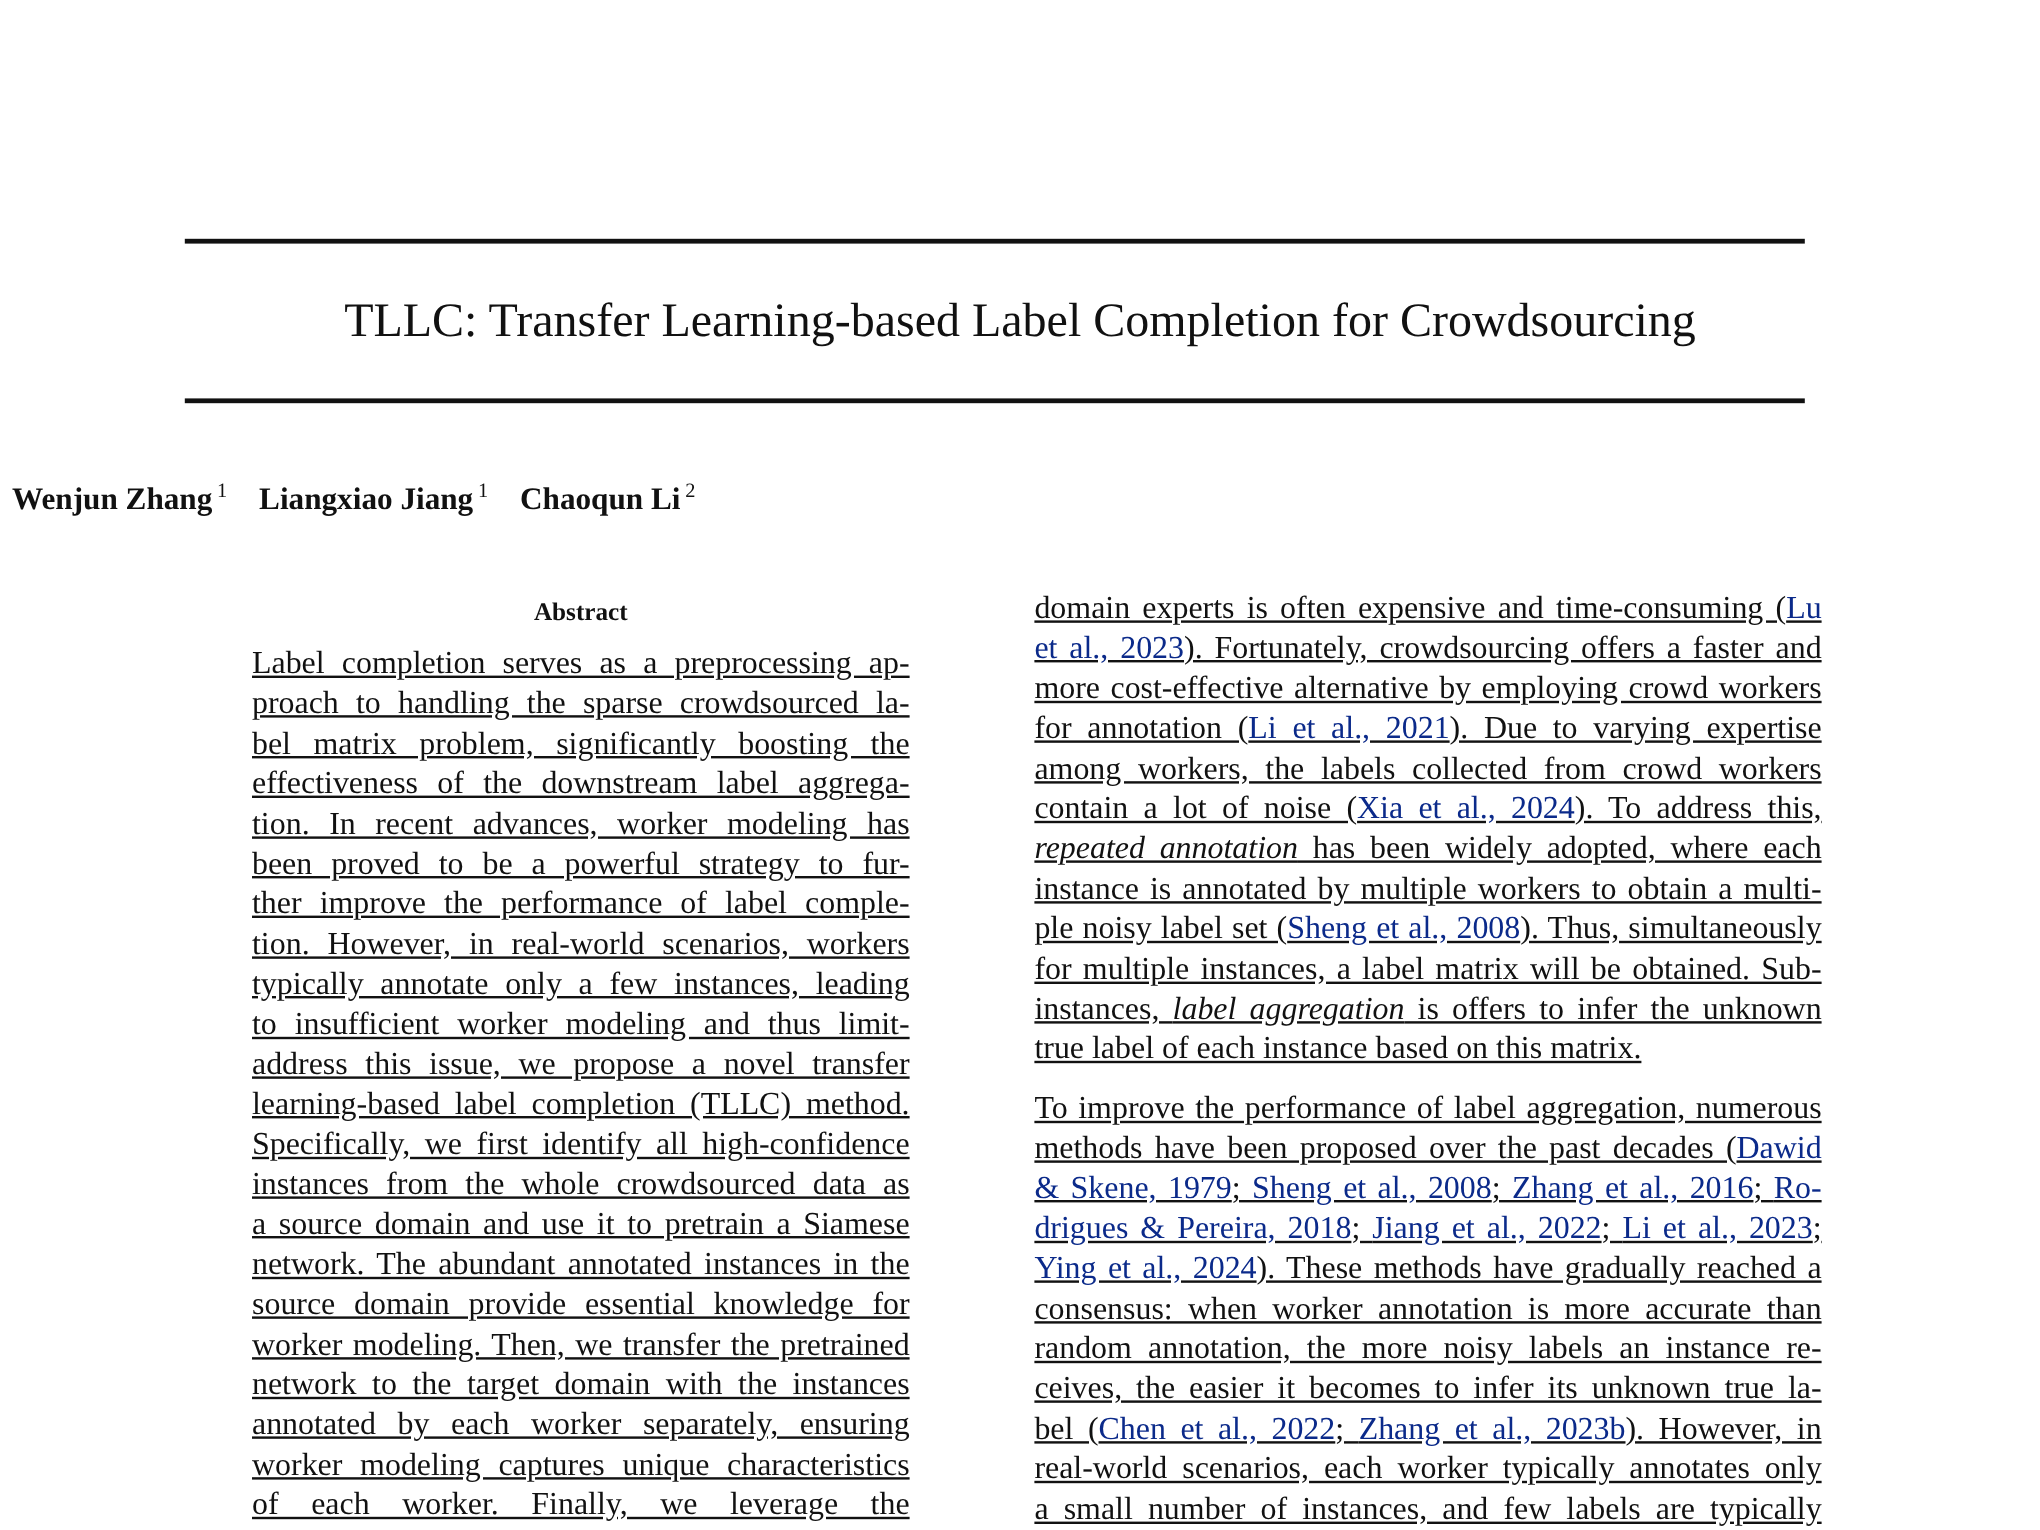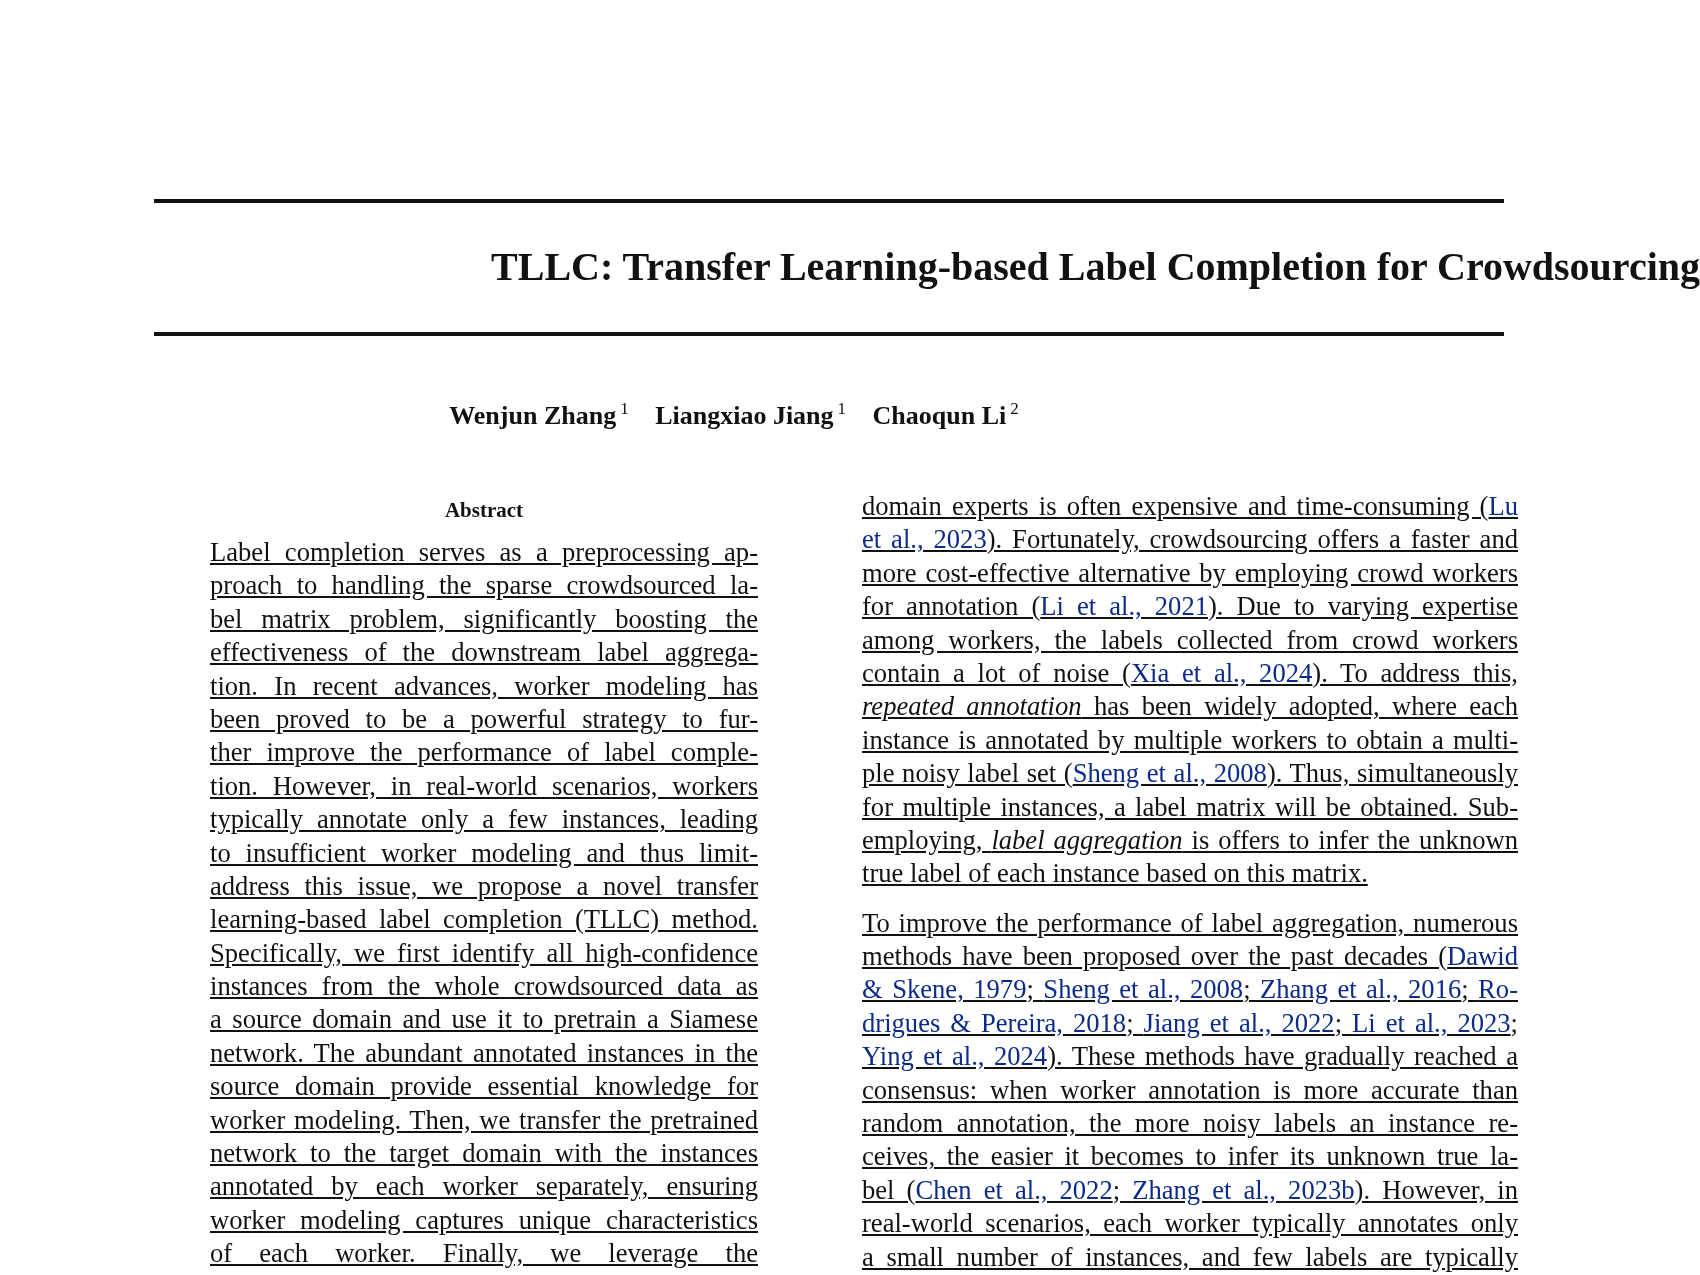--- a/index.html
+++ b/index.html
@@ -1,23 +1,23 @@
 <!DOCTYPE html>
 <html><head>
 <meta charset="utf-8">
 <style>
   html, body { margin: 0; padding: 0; background: #ffffff; }
   body { width: 1700px; height: 1275px; overflow: hidden; position: relative;
          font-family: "Liberation Serif", "DejaVu Serif", serif; color: #111111; }
   .rule { position: absolute; left: 154px; width: 1350px; height: 4px; background: #111; }
   .rule.top { top: 199px; }
   .rule.bottom { top: 332px; }
-  .title { position: absolute; left: 0; width: 1700px; top: 242px; text-align: right;
-           font-weight: bold; font-size: 40px; line-height: 50px; white-space: nowrap; }
-  .authors { position: absolute; left: 0; width: 1468px; top: 393px; text-align: center;
+  .title { position: absolute; left: 0; width: 1700px; top: 242px; text-align: center;
+           font-weight: normal; font-size: 40px; line-height: 50px; white-space: nowrap; }
+  .authors { position: absolute; left: 0; width: 1468px; top: 393px; text-align: left;
              font-weight: bold; font-size: 26px; line-height: 32px; white-space: nowrap; }
   .author { margin: 0 10px; }
   .author sup { font-weight: normal; font-size: 17px; vertical-align: 10px; margin-left: 4px; }
   .col { position: absolute; font-size: 26.6px; line-height: 33.4px; }
   .col.left { left: 210px; width: 548px; top: 536px; }
   .col.right { left: 862px; width: 656px; top: 490px; }
   .abs-heading { position: absolute; left: 210px; width: 548px; top: 490px; text-align: center;
                  font-weight: bold; font-size: 21px; line-height: 40px; }
   .line { display: block; white-space: nowrap; text-align: justify; text-align-last: justify; height: 33.4px; text-decoration: underline; }
   .line.last { text-align-last: left; }
@@ -69,21 +69,21 @@
       <span class="line"><span>domain experts is often expensive and time-consuming (</span><a class="cite">Lu</a></span>
       <span class="line"><a class="cite">et al., 2023</a><span>). Fortunately, crowdsourcing offers a faster and</span></span>
       <span class="line"><span>more cost-effective alternative by employing crowd workers</span></span>
       <span class="line"><span>for annotation (</span><a class="cite">Li et al., 2021</a><span>).  Due to varying expertise</span></span>
       <span class="line"><span>among workers, the labels collected from crowd workers</span></span>
       <span class="line"><span>contain a lot of noise (</span><a class="cite">Xia et al., 2024</a><span>).  To address this,</span></span>
       <span class="line"><em>repeated annotation</em><span> has been widely adopted, where each</span></span>
       <span class="line"><span>instance is annotated by multiple workers to obtain a multi-</span></span>
       <span class="line"><span>ple noisy label set (</span><a class="cite">Sheng et al., 2008</a><span>). Thus, simultaneously</span></span>
       <span class="line"><span>for multiple instances, a label matrix will be obtained. Sub-</span></span>
-      <span class="line"><span>employing, </span><em>label aggregation</em><span> is offers to infer the unknown</span></span>
+      <span class="line"><span>instances, </span><em>label aggregation</em><span> is offers to infer the unknown</span></span>
       <span class="line last"><span>true label of each instance based on this matrix.</span></span>
     </div>
   <div class="para-gap"></div>
   <div id="intro-p2">
       <span class="line"><span>To improve the performance of label aggregation, numerous</span></span>
       <span class="line"><span>methods have been proposed over the past decades (</span><a class="cite">Dawid</a></span>
       <span class="line"><a class="cite">&amp; Skene, 1979</a><span>; </span><a class="cite">Sheng et al., 2008</a><span>; </span><a class="cite">Zhang et al., 2016</a><span>; </span><a class="cite">Ro-</a></span>
       <span class="line"><a class="cite">drigues &amp; Pereira, 2018</a><span>; </span><a class="cite">Jiang et al., 2022</a><span>; </span><a class="cite">Li et al., 2023</a><span>;</span></span>
       <span class="line"><a class="cite">Ying et al., 2024</a><span>). These methods have gradually reached a</span></span>
       <span class="line"><span>consensus: when worker annotation is more accurate than</span></span>

